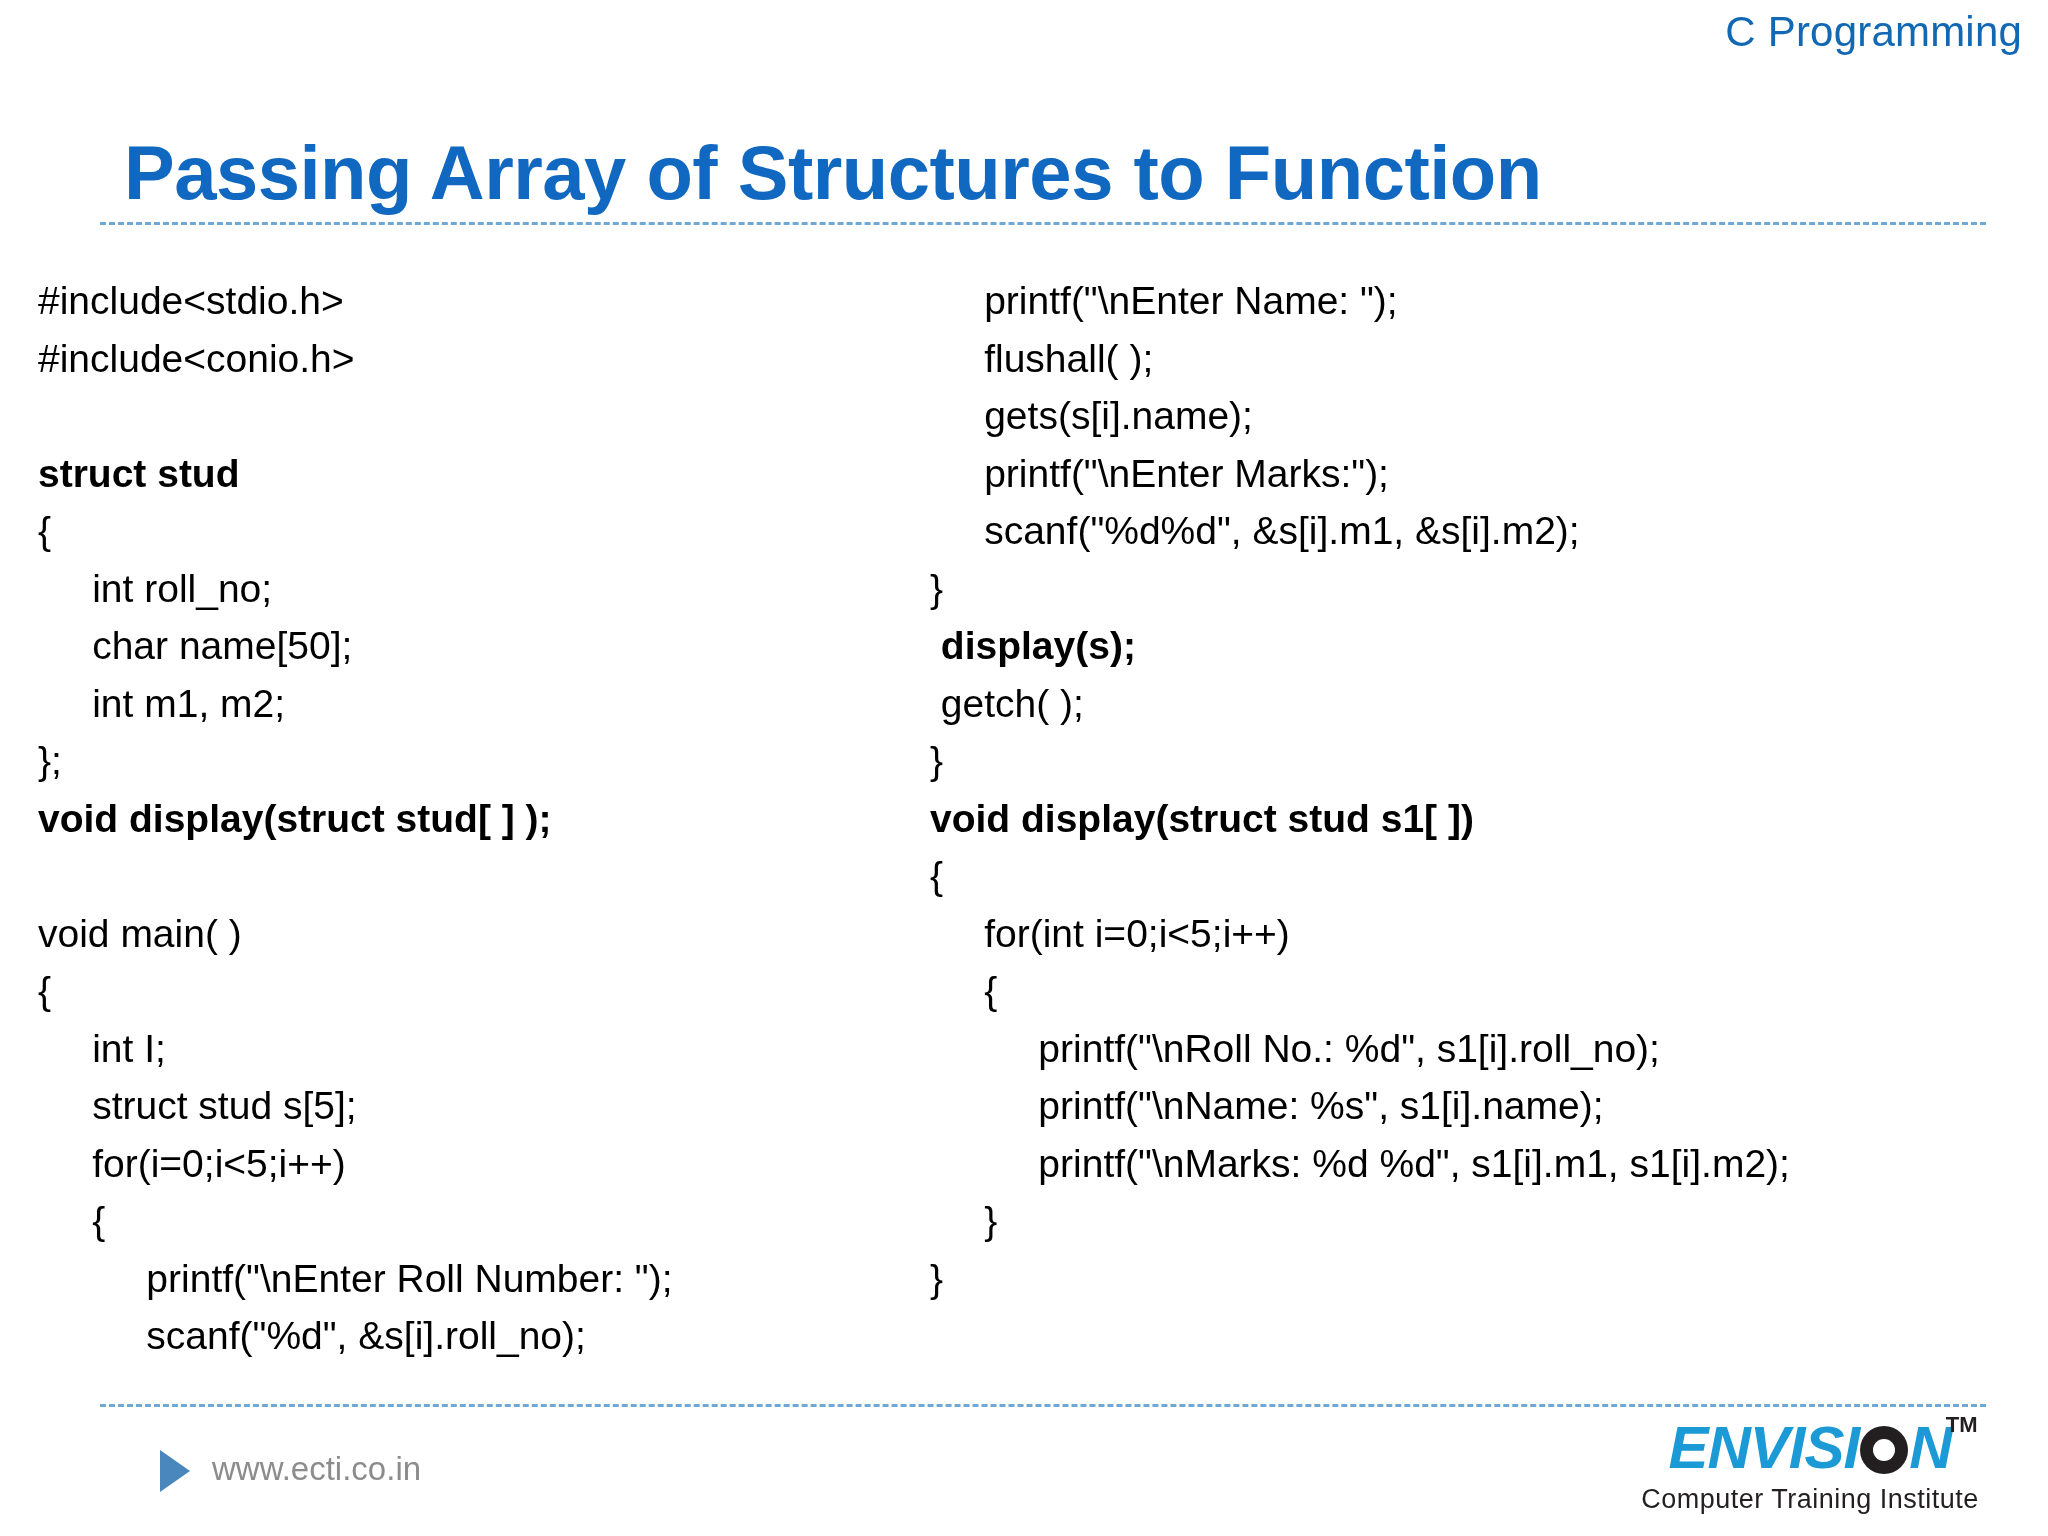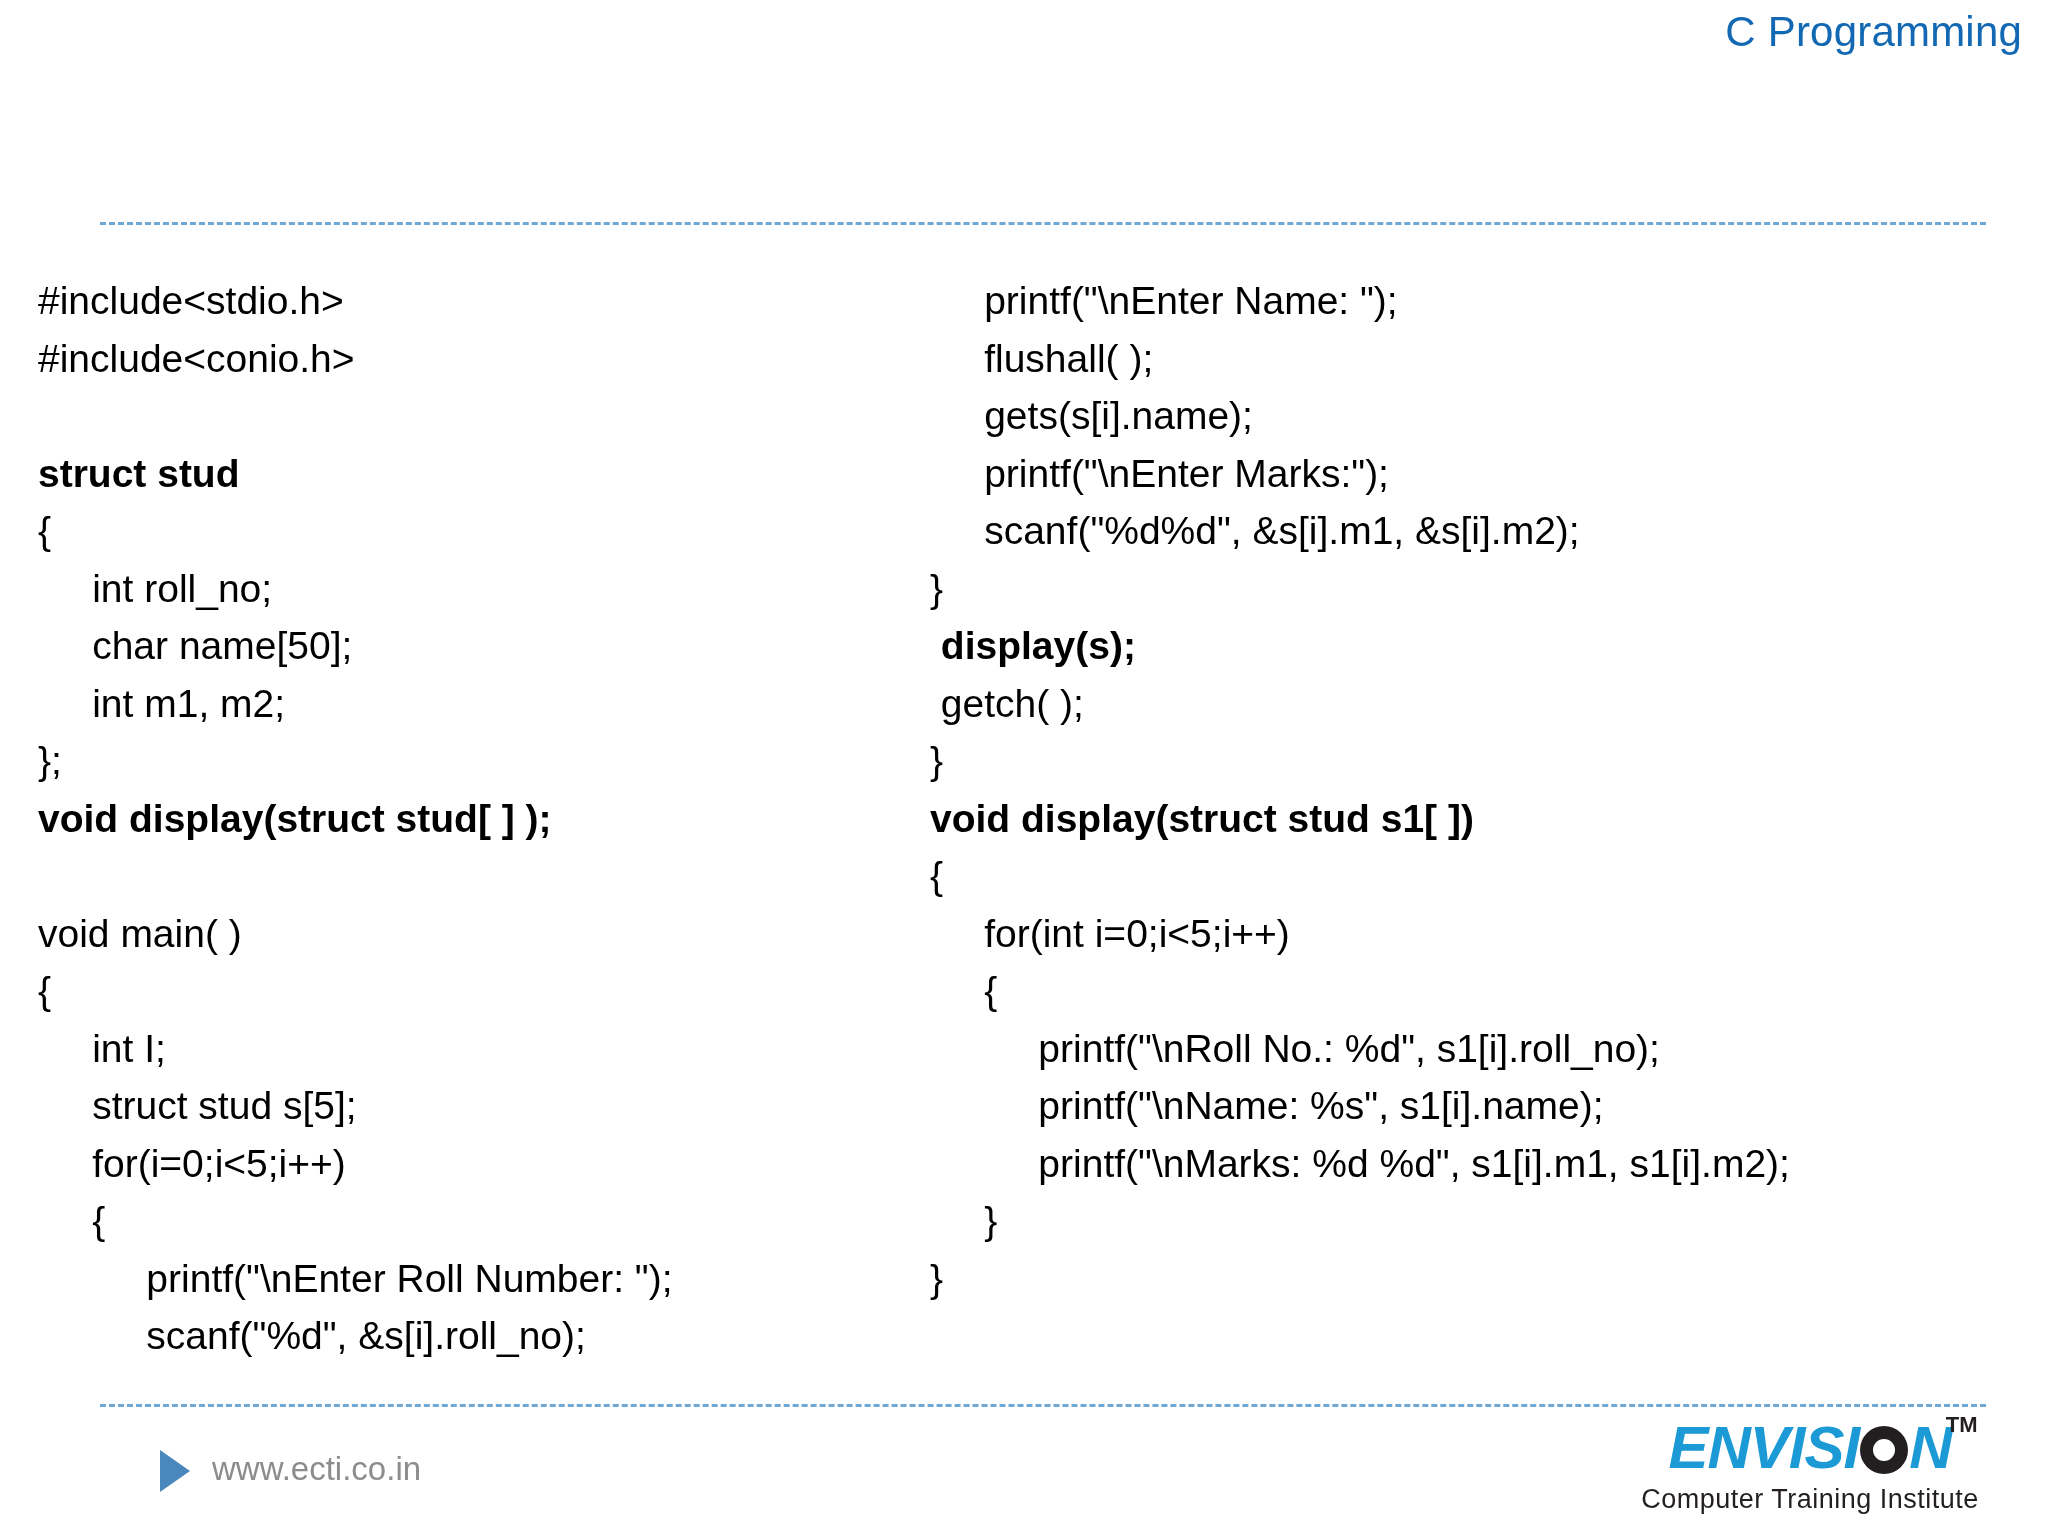--- a/index.html
+++ b/index.html
@@ -157,20 +157,21 @@
     white-space: nowrap;
   }
 </style>
 </head>
 <body>
 
 <div id="slide">
 
   <div class="course-tag">C Programming</div>
 
+  <h1 class="slide-title">Passing Array of Structures to Function</h1>
 
   <div class="divider top"></div>
 
   <div class="code-col left"><div class="code-line">#include&lt;stdio.h&gt;</div><div class="code-line">#include&lt;conio.h&gt;</div><div class="code-line blank">&nbsp;</div><div class="code-line bold">struct stud</div><div class="code-line">{</div><div class="code-line">     int roll_no;</div><div class="code-line">     char name[50];</div><div class="code-line">     int m1, m2;</div><div class="code-line">};</div><div class="code-line bold">void display(struct stud[ ] );</div><div class="code-line blank">&nbsp;</div><div class="code-line">void main( )</div><div class="code-line">{</div><div class="code-line">     int I;</div><div class="code-line">     struct stud s[5];</div><div class="code-line">     for(i=0;i&lt;5;i++)</div><div class="code-line">     {</div><div class="code-line">          printf("\nEnter Roll Number: ");</div><div class="code-line">          scanf("%d", &amp;s[i].roll_no);</div></div>
   <div class="code-col right"><div class="code-line">     printf("\nEnter Name: ");</div><div class="code-line">     flushall( );</div><div class="code-line">     gets(s[i].name);</div><div class="code-line">     printf("\nEnter Marks:");</div><div class="code-line">     scanf("%d%d", &amp;s[i].m1, &amp;s[i].m2);</div><div class="code-line">}</div><div class="code-line bold"> display(s);</div><div class="code-line"> getch( );</div><div class="code-line">}</div><div class="code-line bold">void display(struct stud s1[ ])</div><div class="code-line">{</div><div class="code-line">     for(int i=0;i&lt;5;i++)</div><div class="code-line">     {</div><div class="code-line">          printf("\nRoll No.: %d", s1[i].roll_no);</div><div class="code-line">          printf("\nName: %s", s1[i].name);</div><div class="code-line">          printf("\nMarks: %d %d", s1[i].m1, s1[i].m2);</div><div class="code-line">     }</div><div class="code-line">}</div></div>
 
   <div class="divider bottom"></div>
 
   <div class="footer-link">
     <span class="play-triangle"></span>

